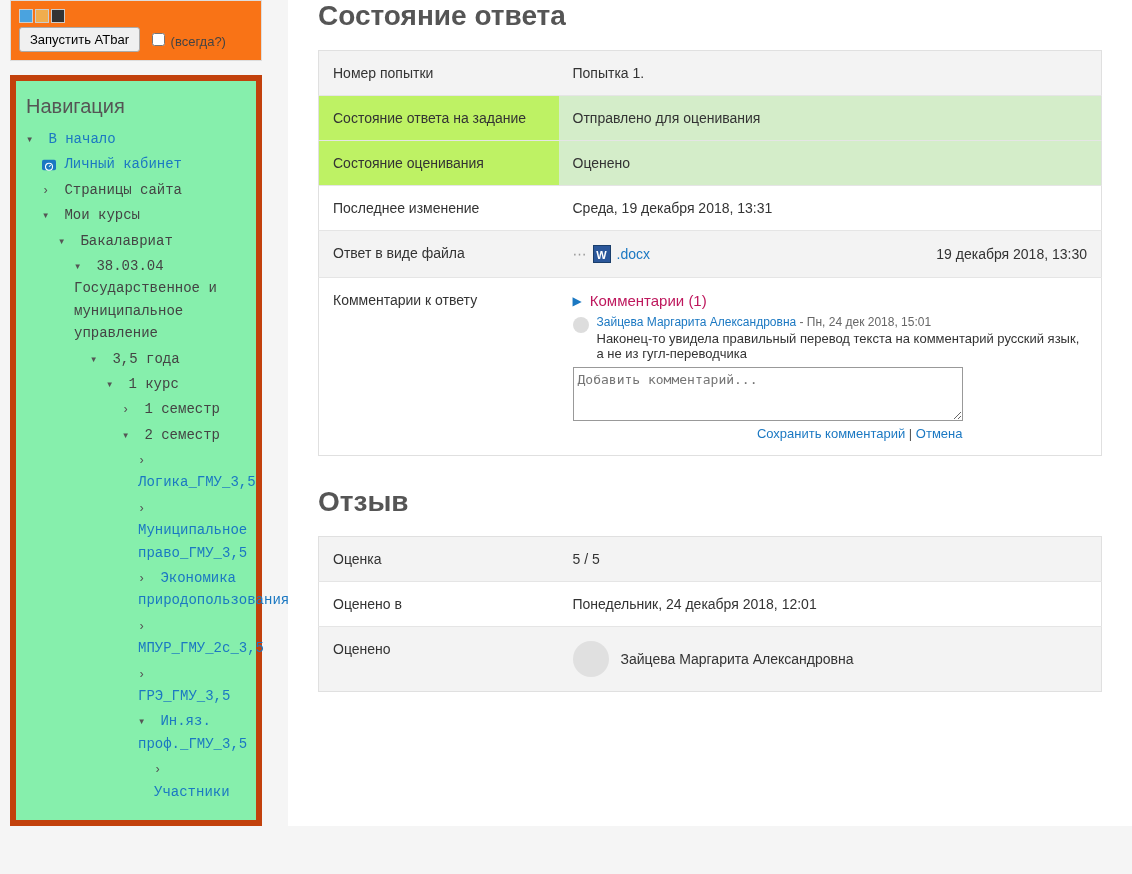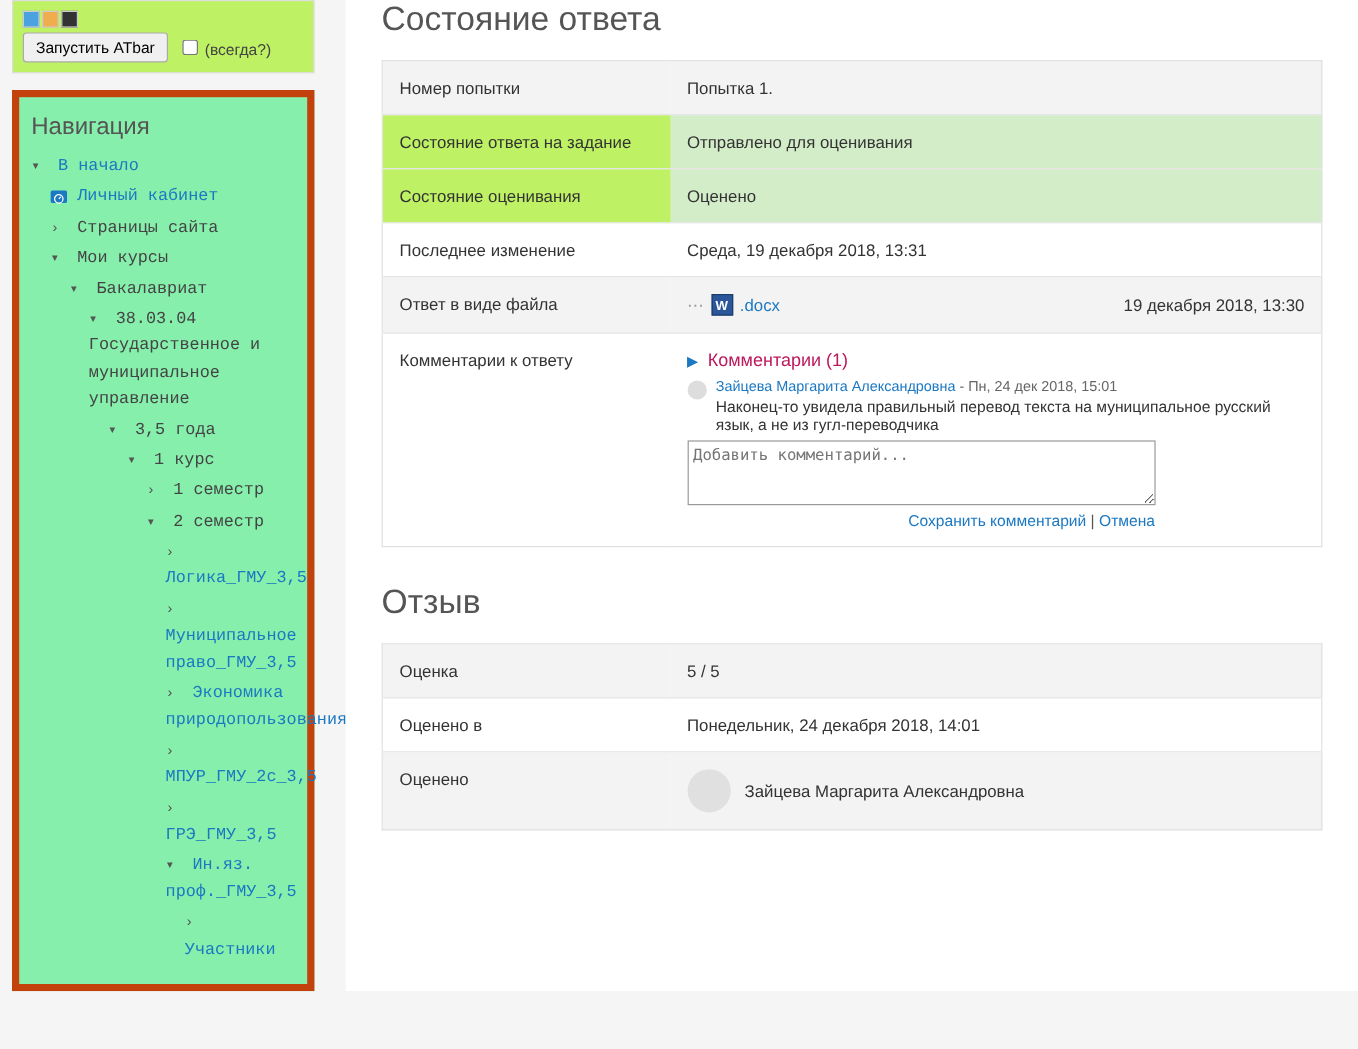--- a/index.html
+++ b/index.html
@@ -9,21 +9,21 @@
     background: #f5f5f5;
     color: #333;
     font-size: 14px;
   }
   .wrap { display: flex; padding: 0; }
   .left { width: 270px; padding: 0 8px 0 10px; }
   .right { flex: 1; padding: 0 30px 0 30px; background: #fff; margin-left: 18px; }
 
   .atbar-box {
     border: 1px solid #ddd;
-    background: #bef264;
+    background: #f97316;
     padding: 8px;
     margin-bottom: 14px;
   }
   .atbar-row { display: flex; align-items: center; gap: 8px; }
   .btn {
     background: #f0f0f0;
     border: 1px solid #aaa;
     border-radius: 3px;
     padding: 4px 10px;
     font-size: 13px;
@@ -51,21 +51,21 @@
     margin-right: 2px;
     cursor: pointer;
   }
   .dash-icon {
     display:inline-block;
     width:14px;height:12px;
     vertical-align: middle;
   }
 
   h2.section {
-    font-weight: 400;
+    font-weight: 700;
     font-size: 28px;
     color: #555;
     margin: 0 0 18px 0;
   }
 
   table.info {
     width: 100%;
     border-collapse: collapse;
     margin-bottom: 30px;
     border: 1px solid #e0e0e0;
@@ -255,21 +255,21 @@
           <div class="comments-header">
             <span class="tri">▶</span>
             <a href="#">Комментарии (1)</a>
           </div>
           <div class="comment">
             <span class="avatar-sm"></span>
             <div>
               <div class="meta">
                 <a href="#">Зайцева Маргарита Александровна</a><span class="date"><span> - </span><span>Пн, 24 дек 2018, 15:01</span></span>
               </div>
-              <div class="body">Наконец-то увидела правильный перевод текста на муниципальное русский язык, а не из гугл-переводчика</div>
+              <div class="body">Наконец-то увидела правильный перевод текста на комментарий русский язык, а не из гугл-переводчика</div>
             </div>
           </div>
           <textarea class="add-comment" placeholder="Добавить комментарий..." style=""></textarea>
           <div class="comment-actions">
             <a href="#">Сохранить комментарий</a><span class="sep"> | </span><a href="#">Отмена</a>
           </div>
         </td>
       </tr>
     </tbody>
       </table>
@@ -277,21 +277,21 @@
     <h2 class="section">Отзыв</h2>
 
     <table class="info">
       <tbody>
           <tr class="alt">
         <td class="k feedback-k">Оценка</td>
         <td class="v">5 / 5</td>
       </tr>
       <tr>
         <td class="k feedback-k">Оценено в</td>
-        <td class="v">Понедельник, 24 декабря 2018, 14:01</td>
+        <td class="v">Понедельник, 24 декабря 2018, 12:01</td>
       </tr>
       <tr class="alt">
         <td class="k feedback-k">Оценено</td>
         <td class="v">
           <div class="grader-row">
             <span class="avatar"></span>
             <span>Зайцева Маргарита Александровна</span>
           </div>
         </td>
       </tr>

